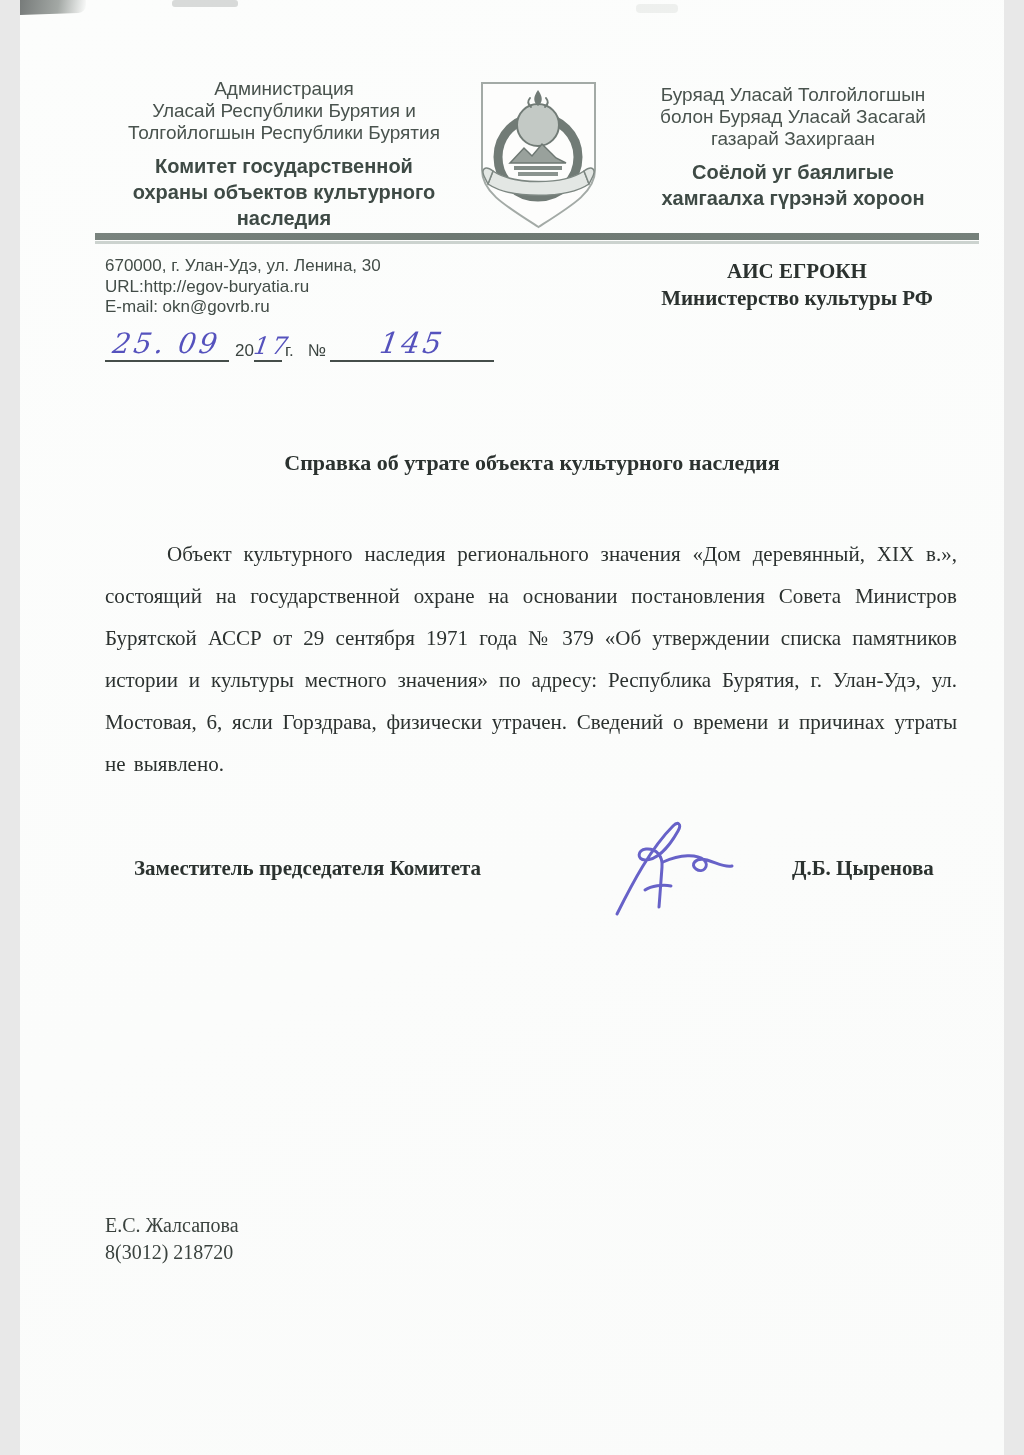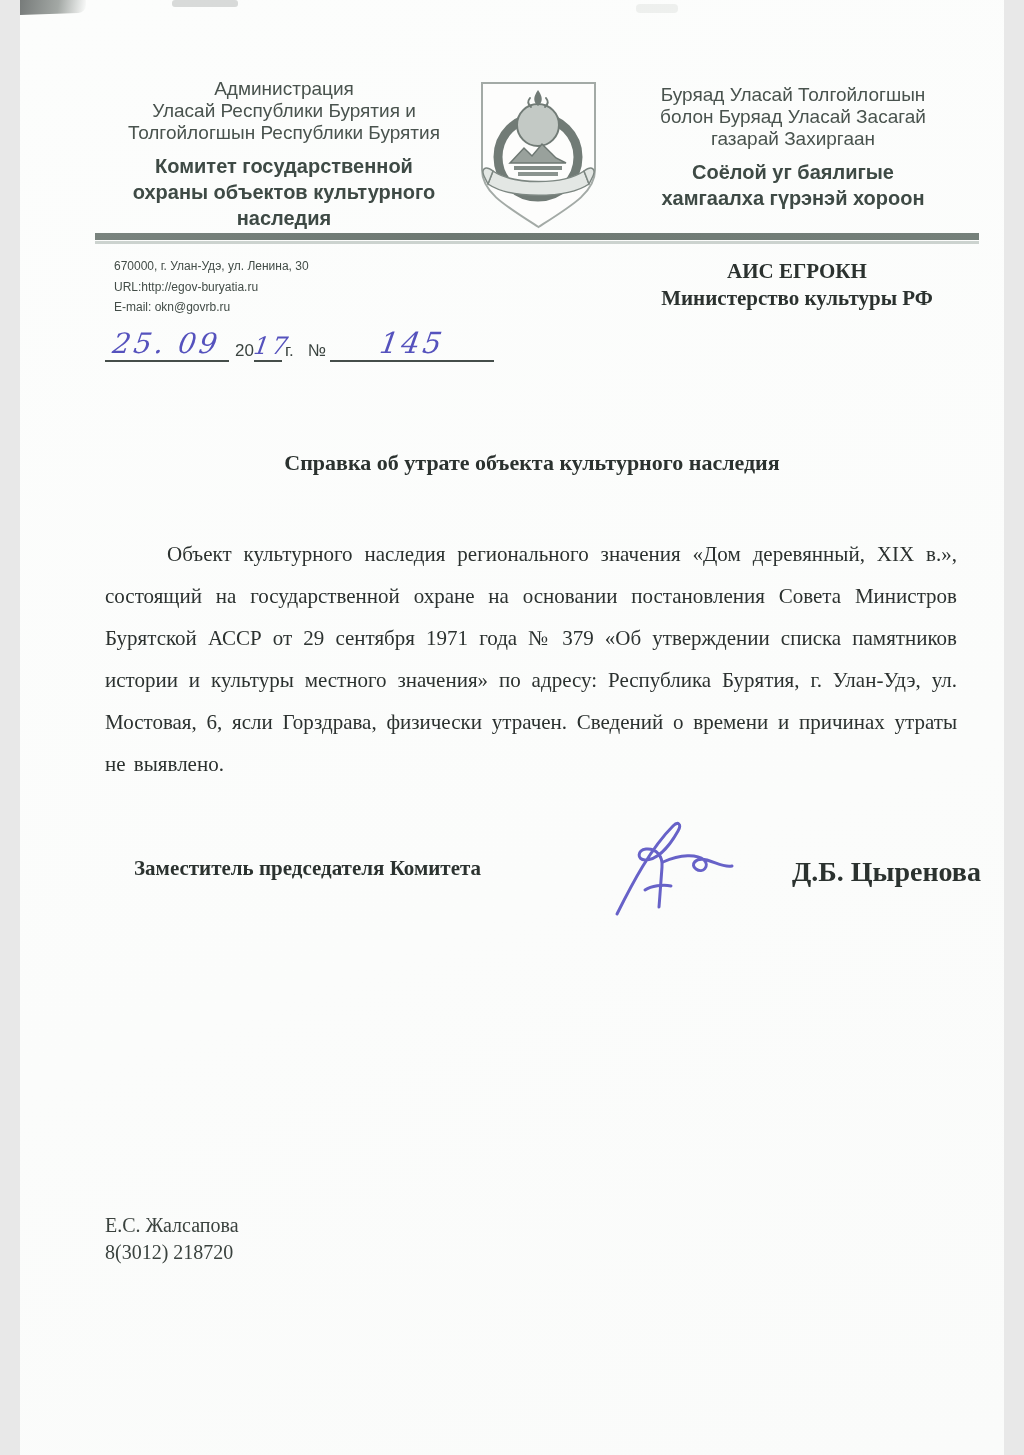--- a/index.html
+++ b/index.html
@@ -21,21 +21,21 @@
     color:#49534e; font-size:19px; line-height:22px; }
   .hdr-right { position:absolute; left:592px; top:84px; width:362px; text-align:center;
     color:#49534e; font-size:19px; line-height:22px; }
   .committee { margin-top:9px; font-weight:bold; font-size:20px; line-height:26px; color:#3e4a45; }
   .emblem { position:absolute; left:452px; top:78px; width:133px; height:156px; }
 
   .separator { position:absolute; left:75px; top:233px; width:884px; }
   .separator .bar1 { height:7px; background:linear-gradient(90deg,#79837e,#6d7872 40%,#75807a); }
   .separator .bar2 { height:3px; background:#ccd3cf; margin-top:1px; }
 
-  .contacts { position:absolute; left:94px; top:256px; font-size:12px; line-height:20.5px; color:#424c47; }
+  .contacts { position:absolute; left:85px; top:256px; font-size:17px; line-height:20.5px; color:#424c47; }
 
   
   .date-line { position:absolute; left:85px; top:328px; display:flex; align-items:flex-end; color:#3a433f; font-size:17px; }
   .hw { font-family:"DejaVu Serif","Liberation Serif",serif; font-style:italic; color:#5552bd; }
   .hw-inner { display:inline-block; transform:skewX(-9deg); letter-spacing:3px; }
   .uline { border-bottom:2px solid #454e4a; text-align:center; }
   .seg-date { width:124px; font-size:28px; line-height:30px; padding-bottom:1px; }
   .seg-yearfix { padding:0 2px 1px 6px; }
   .seg-year { width:28px; font-size:24px; line-height:26px; margin-left:-2px; padding-bottom:1px; }
   .seg-g { padding:0 4px 1px 3px; }
@@ -48,21 +48,21 @@
   .doc-title { position:absolute; left:0; top:450px; width:1024px; text-align:center;
     font-family:"Liberation Serif","DejaVu Serif",serif; font-weight:bold; font-size:22px; color:#2b322f; }
 
   .doc-body { position:absolute; left:85px; top:512px; width:852px;
     font-family:"Liberation Serif","DejaVu Serif",serif; font-size:21px; line-height:42px;
     text-align:justify; text-indent:62px; color:#2b312f; word-spacing:3px; }
 
   .sig-position { position:absolute; left:114px; top:856px;
     font-family:"Liberation Serif","DejaVu Serif",serif; font-weight:bold; font-size:21px; color:#2b322f; }
   .sig-name { position:absolute; left:772px; top:856px;
-    font-family:"Liberation Serif","DejaVu Serif",serif; font-weight:bold; font-size:28px; color:#2b322f; }
+    font-family:"Liberation Serif","DejaVu Serif",serif; font-weight:bold; font-size:21px; color:#2b322f; }
   .sig-svg { position:absolute; left:573px; top:810px; }
 
   .executor { position:absolute; left:85px; top:1212px;
     font-family:"Liberation Serif","DejaVu Serif",serif; font-size:20px; line-height:27px; color:#3a423e; }
 </style>
 </head>
 <body>
 
 <div class="page">
 

